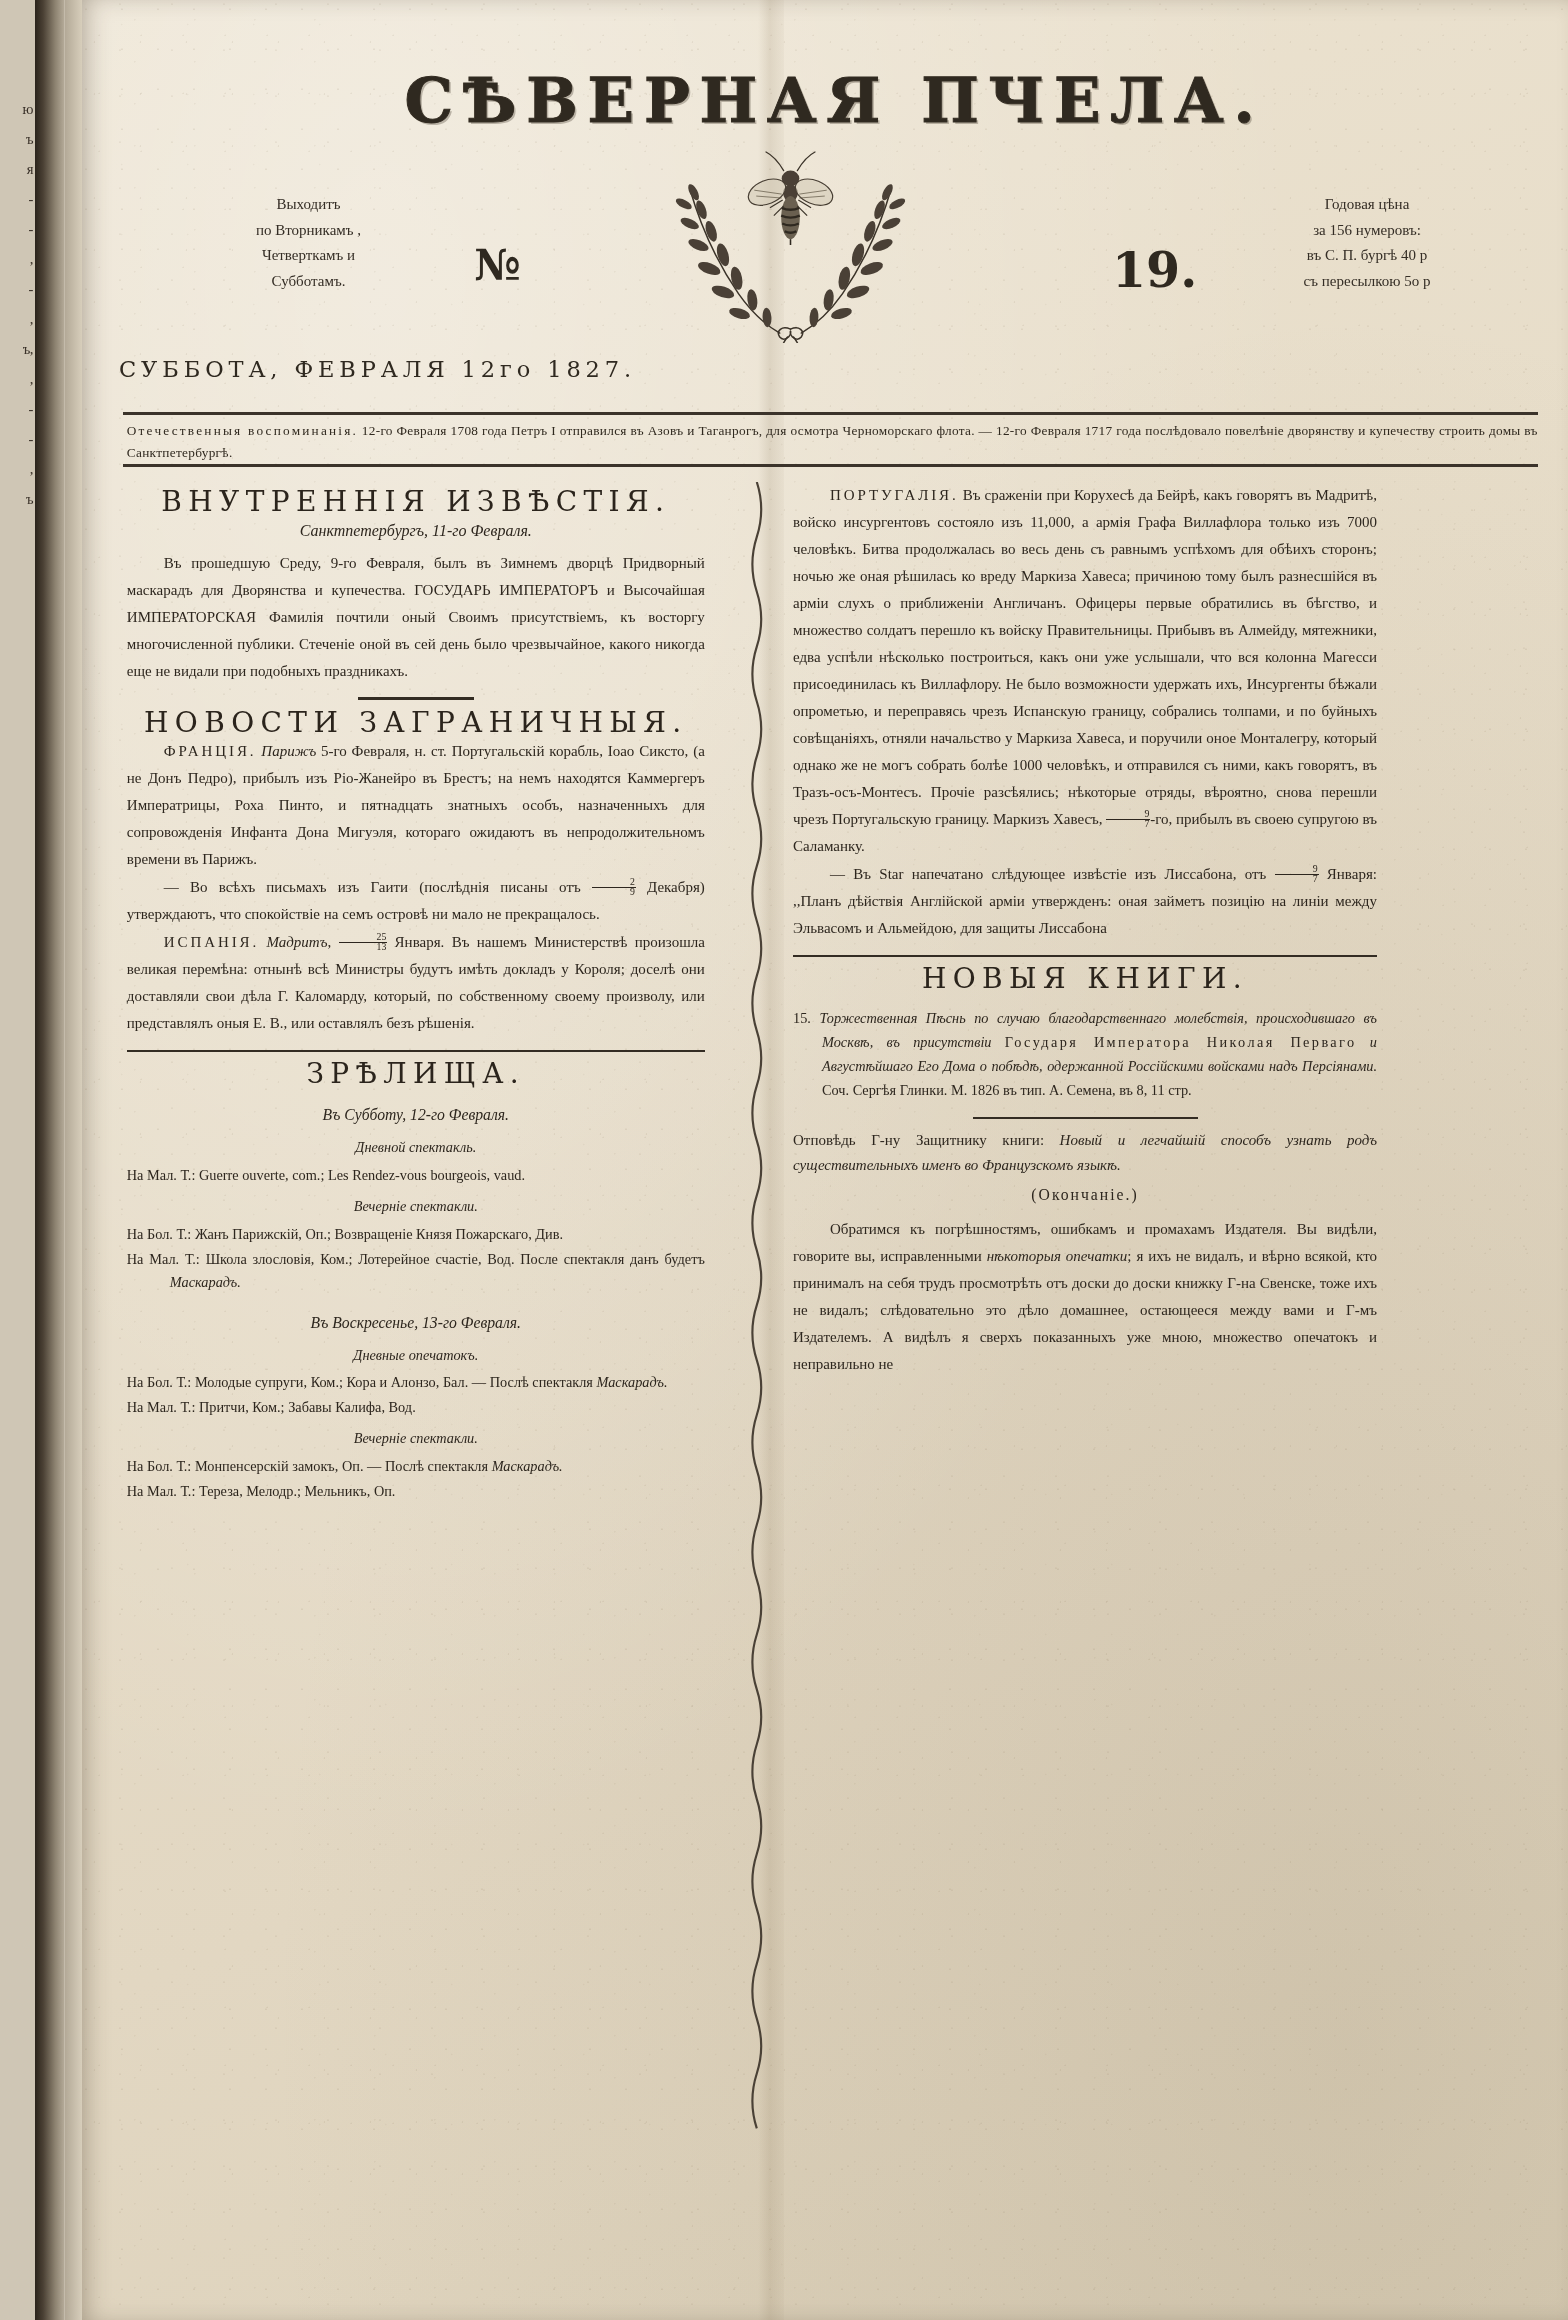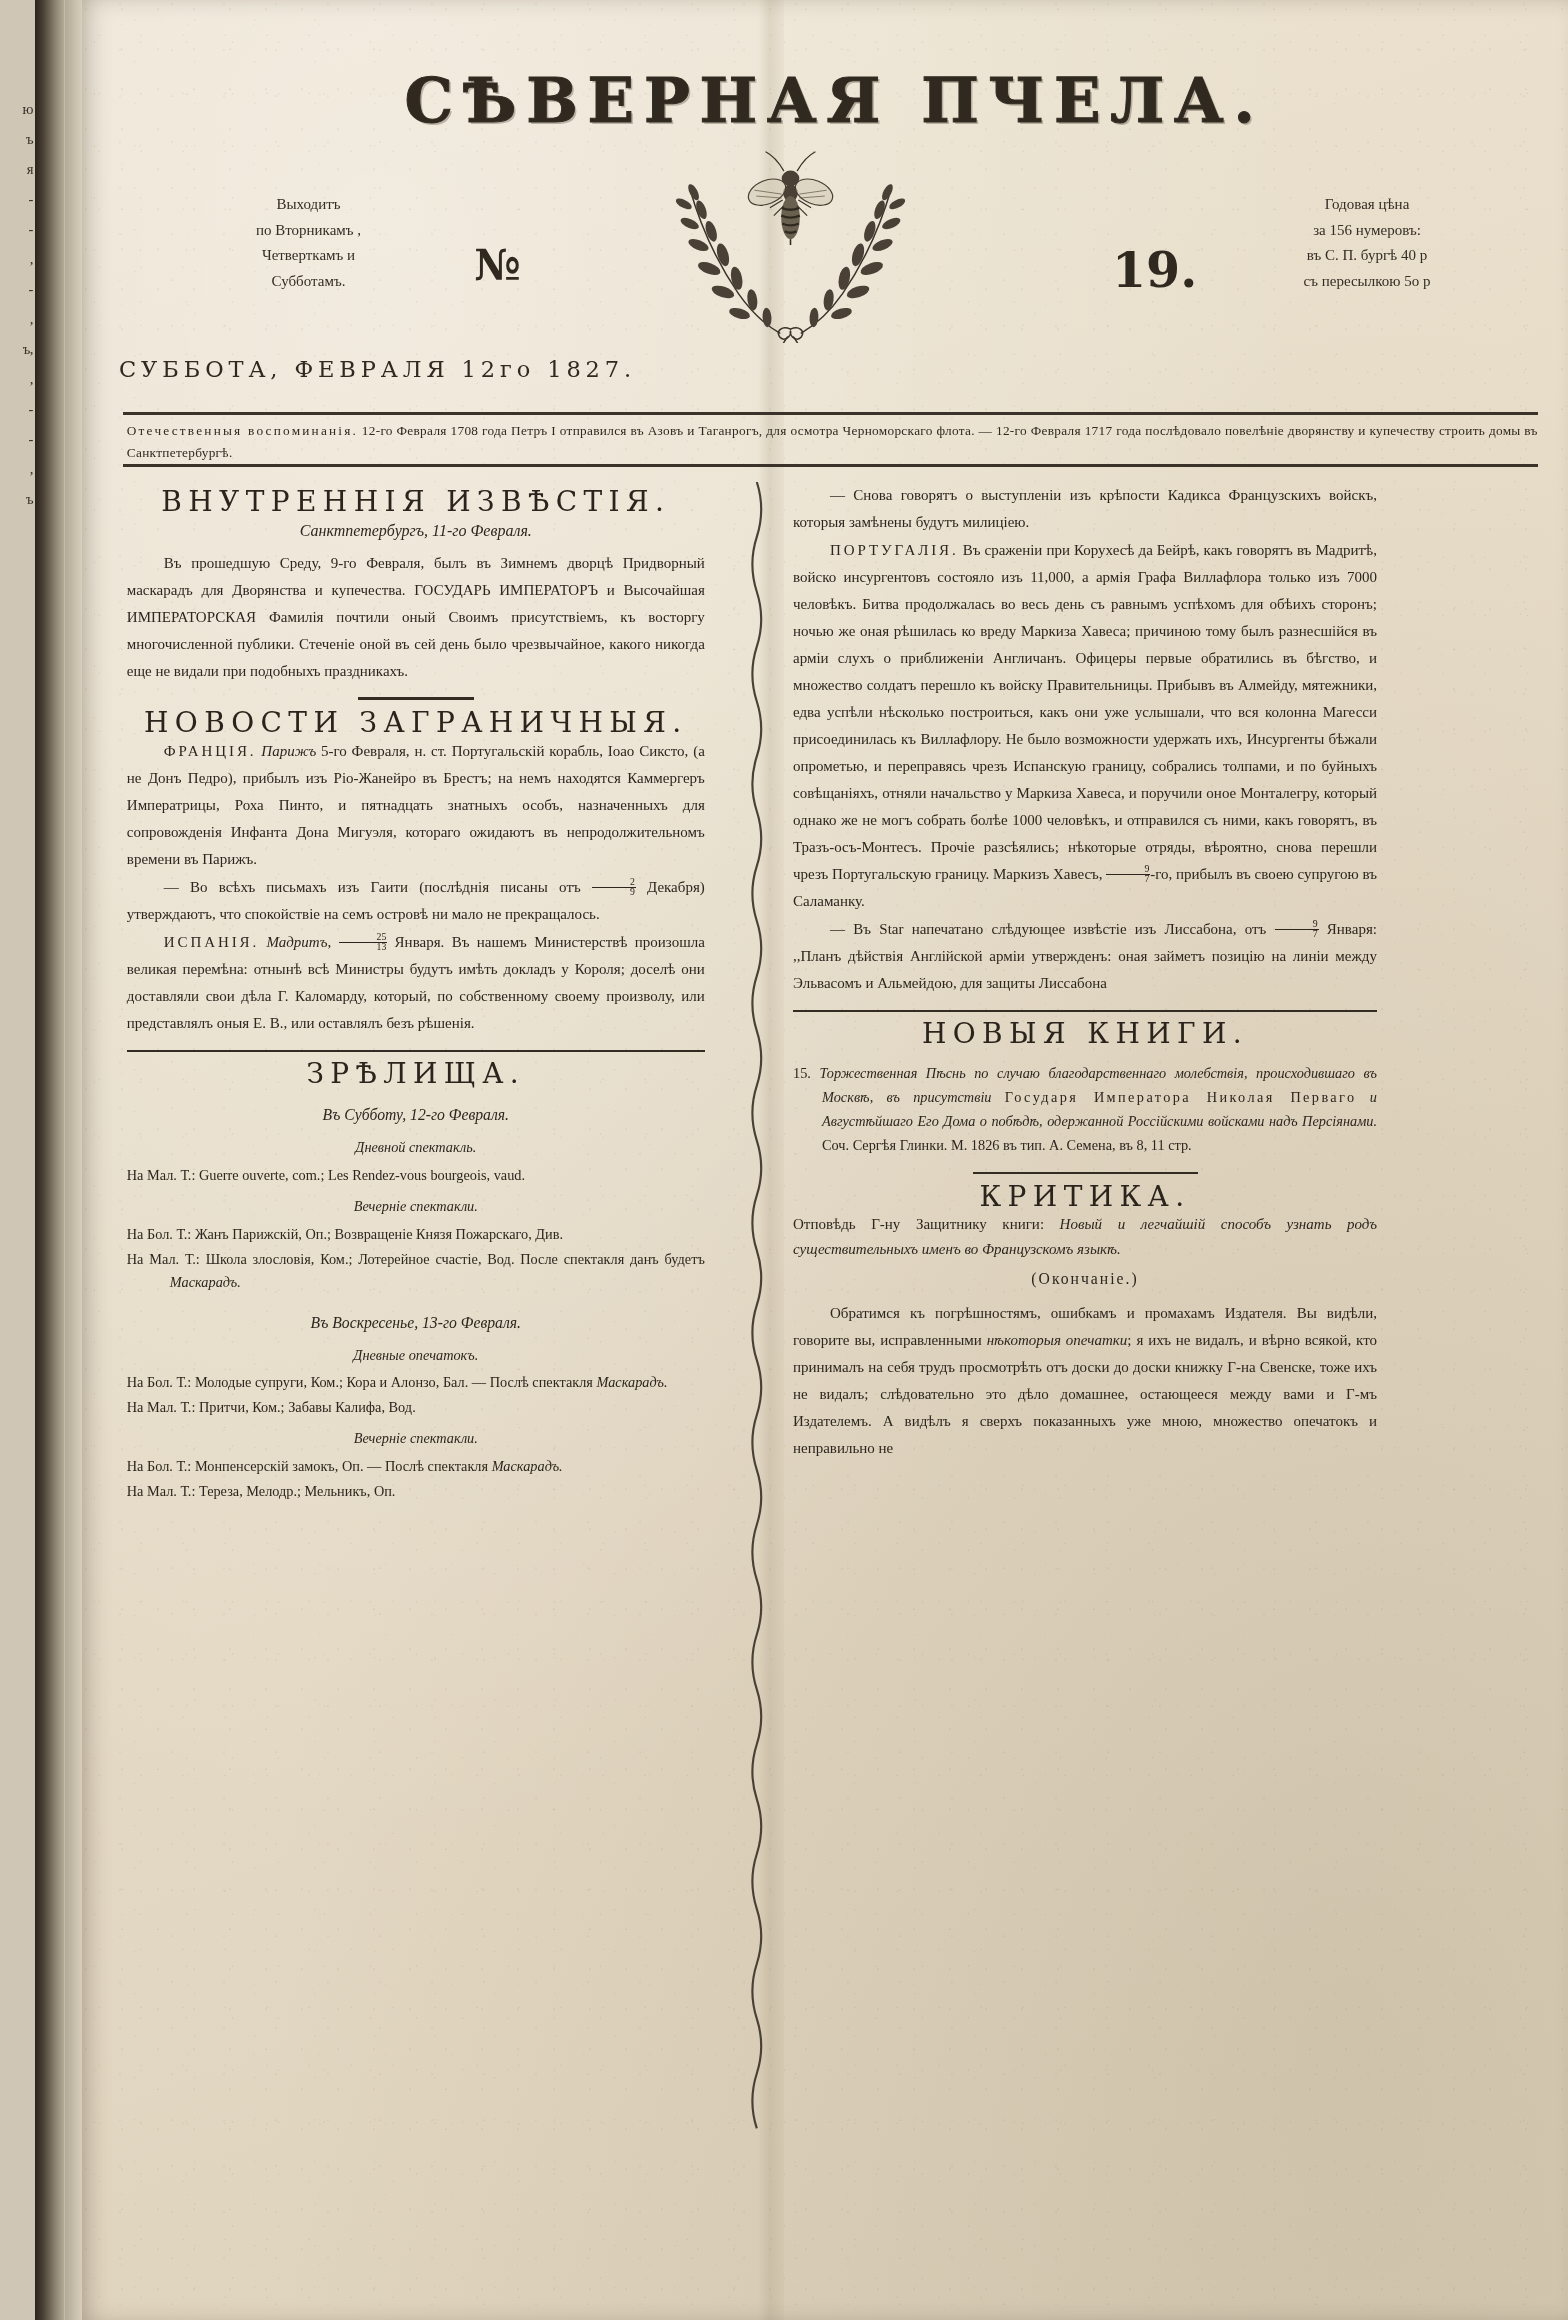--- a/index.html
+++ b/index.html
@@ -360,42 +360,38 @@
         <p class="listing">
           <span>На Бол. Т.: </span><span>Монпенсерскій замокъ, Оп. — Послѣ спектакля </span><span class="ital">Маскарадъ.</span>
         </p>
         <p class="listing">
           <span>На Мал. Т.: </span><span>Тереза, Мелодр.; Мельникъ, Оп.</span>
         </p>
       </div>
 
       <div id="col-right" class="col">
 
-        <p class="body">
-          <span>— </span><span>Снова говорятъ о выступленіи изъ крѣпости Кадикса Французскихъ войскъ, которыя замѣнены будутъ милиціею.</span>
-        </p>
 
         <p class="body">
           <span class="smallcaps">ПОРТУГАЛІЯ.</span><span> Въ сраженіи при Корухесѣ да Бейрѣ, какъ говорятъ въ Мадритѣ, войско инсургентовъ состояло изъ 11,000, а армія Графа Виллафлора только изъ 7000 человѣкъ. Битва продолжалась во весь день съ равнымъ успѣхомъ для обѣихъ сторонъ; ночью же оная рѣшилась ко вреду Маркиза Хавеса; причиною тому былъ разнесшійся въ арміи слухъ о приближеніи Англичанъ. Офицеры первые обратились въ бѣгство, и множество солдатъ перешло къ войску Правительницы. Прибывъ въ Алмейду, мятежники, едва успѣли нѣсколько построиться, какъ они уже услышали, что вся колонна Магесси присоединилась къ Виллафлору. Не было возможности удержать ихъ, Инсургенты бѣжали опрометью, и переправясь чрезъ Испанскую границу, собрались толпами, и по буйныхъ совѣщаніяхъ, отняли начальство у Маркиза Хавеса, и поручили оное Монталегру, который однако же не могъ собрать болѣе 1000 человѣкъ, и отправился съ ними, какъ говорятъ, въ Тразъ-осъ-Монтесъ. Прочіе разсѣялись; нѣкоторые отряды, вѣроятно, снова перешли чрезъ Португальскую границу. Маркизъ Хавесъ, </span><span class="frac"><b>9</b><i>7</i></span><span>-го, прибылъ въ своею супругою въ Саламанку.</span>
         </p>
 
         <p class="body">
           <span>— </span><span>Въ Star напечатано слѣдующее извѣстіе изъ Лиссабона, отъ </span><span class="frac"><b>9</b><i>7</i></span><span> Января: ,,Планъ дѣйствія Англійской арміи утвержденъ: оная займетъ позицію на линіи между Эльвасомъ и Альмейдою, для защиты Лиссабона</span>
         </p>
 
         <div class="long-rule"></div>
 
         <div class="sec-head">НОВЫЯ КНИГИ.</div>
         <p class="book">
           <span class="rom">15. </span><span>Торжественная Пѣснь по случаю благодарственнаго молебствія, происходившаго въ Москвѣ, въ присутствіи </span><span class="sc">Государя Императора Николая Перваго</span><span> и Августѣйшаго Его Дома о побѣдѣ, одержанной Россійскими войсками надъ Персіянами. </span><span class="rom">Соч. Сергѣя Глинки. М. 1826 въ тип. А. Семена, въ 8, 11 стр.</span>
         </p>
 
         <div class="short-rule wide"></div>
 
-        <div class="sec-head">КРИТИКА.</div>
         <p class="crit-lead">
           <span>Отповѣдь Г-ну Защитнику книги: </span><span class="ital-t">Новый и легчайшій способъ узнать родъ существительныхъ именъ во Французскомъ языкѣ.</span>
         </p>
         <div class="crit-center">(Окончаніе.)</div>
         <p class="body">
           <span>Обратимся къ погрѣшностямъ, ошибкамъ и промахамъ Издателя. Вы видѣли, говорите вы, исправленными </span><span class="ital-t">нѣкоторыя опечатки</span><span>; я ихъ не видалъ, и вѣрно всякой, кто принималъ на себя трудъ просмотрѣть отъ доски до доски книжку Г-на Свенске, тоже ихъ не видалъ; слѣдовательно это дѣло домашнее, остающееся между вами и Г-мъ Издателемъ. А видѣлъ я сверхъ показанныхъ уже мною, множество опечатокъ и неправильно не</span>
         </p>
       </div>
 
     </div>

